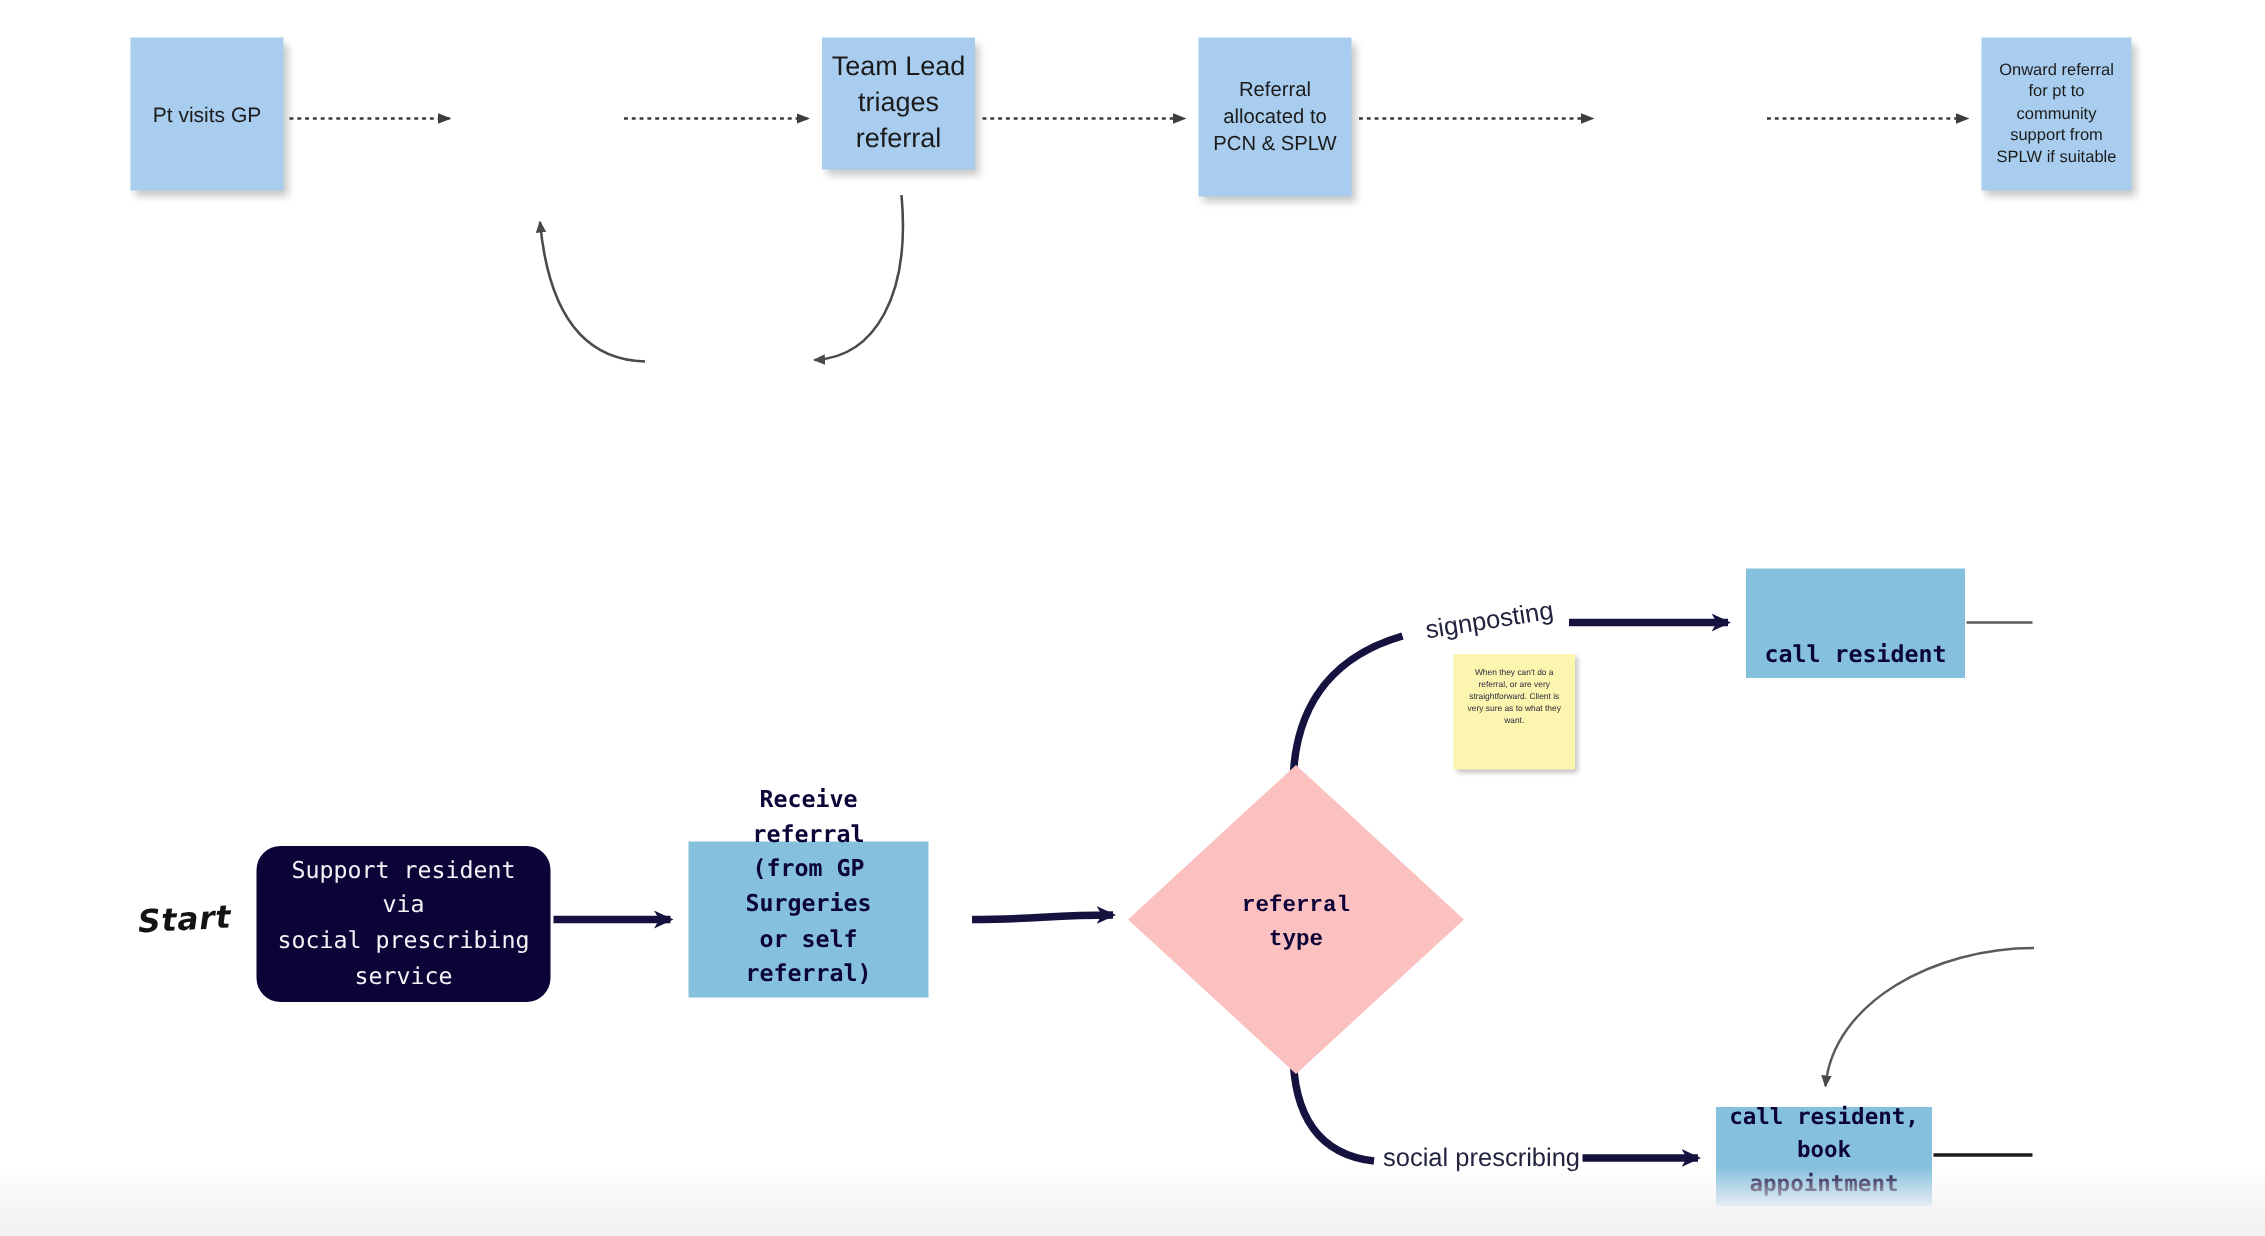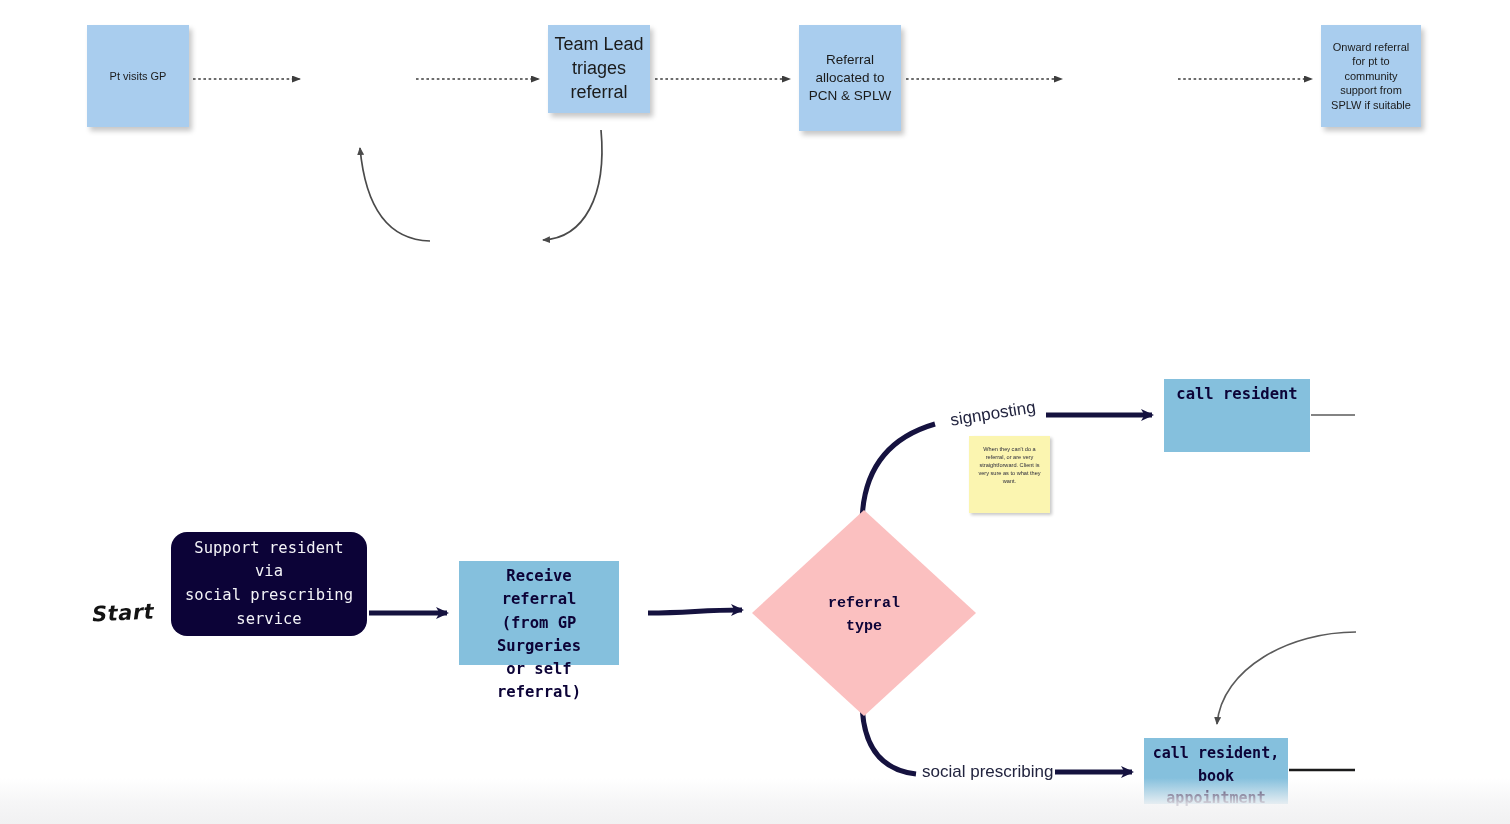--- a/index.html
+++ b/index.html
@@ -69,21 +69,21 @@
     font-size: 15.5px;
     line-height: 1.52;
     padding: 6px 10px;
   }
   .node-blue {
     position: absolute;
     box-sizing: border-box;
     background: #85c0dd;
     color: #0c0337;
     display: flex;
-    align-items: flex-start;
+    align-items: flex-end;
     justify-content: center;
     text-align: center;
     font-family: "DejaVu Sans Mono", monospace;
     font-weight: bold;
     font-size: 15.5px;
     line-height: 1.5;
     padding: 4px 8px;
   }
   .node-blue.small {
     font-size: 15px;
@@ -171,42 +171,42 @@
 
     <g fill="none">
       <line x1="1311" y1="415" x2="1355" y2="415" stroke="#5a5a5a" stroke-width="1.7"></line>
       <path d="M1356,632 C1290,632 1222,668 1217,724" stroke="#5a5a5a" stroke-width="1.6" marker-end="url(#thinhead)"></path>
       <line x1="1289" y1="770" x2="1355" y2="770" stroke="#1b1b1b" stroke-width="2.4"></line>
     </g>
 
     <polygon points="864,510 976,613 864,716 752,613" fill="#fbc0c0"></polygon>
   </svg>
 
-  <div class="sticky blue" style="left:87px; top:25px; width:102px; height:102px; font-size:11px;">
+  <div class="sticky blue" style="left:87px; top:25px; width:102px; height:102px; font-size:14px;">
     <span>Pt visits GP</span>
   </div>
 
 
   <div class="sticky blue" style="left:548px; top:25px; width:102px; height:88px; font-size:18px;">
     <span>Team Lead triages referral</span>
   </div>
 
   <div class="sticky blue" style="left:799px; top:25px; width:102px; height:106px; font-size:13.5px;">
     <span>Referral allocated to PCN &amp; SPLW</span>
   </div>
 
 
   <div class="sticky blue" style="left:1321px; top:25px; width:100px; height:102px; font-size:11px;">
     <span>Onward referral for pt to community support from SPLW if suitable</span>
   </div>
 
 
   <div class="flow-label-start" style="left:92px; top:601px;">Start</div>
 
-  <div class="node-navy" style="left:171px; top:532px; width:196px; height:104px; white-space:pre-line;">
+  <div class="node-navy" style="left:171px; top:564px; width:196px; height:104px; white-space:pre-line;">
     <span>Support resident via
 social prescribing
 service</span>
   </div>
 
   <div class="node-blue" style="left:459px; top:561px; width:160px; height:104px; white-space:pre-line;">
     <span>Receive referral
 (from GP Surgeries
 or self referral)</span>
   </div>

